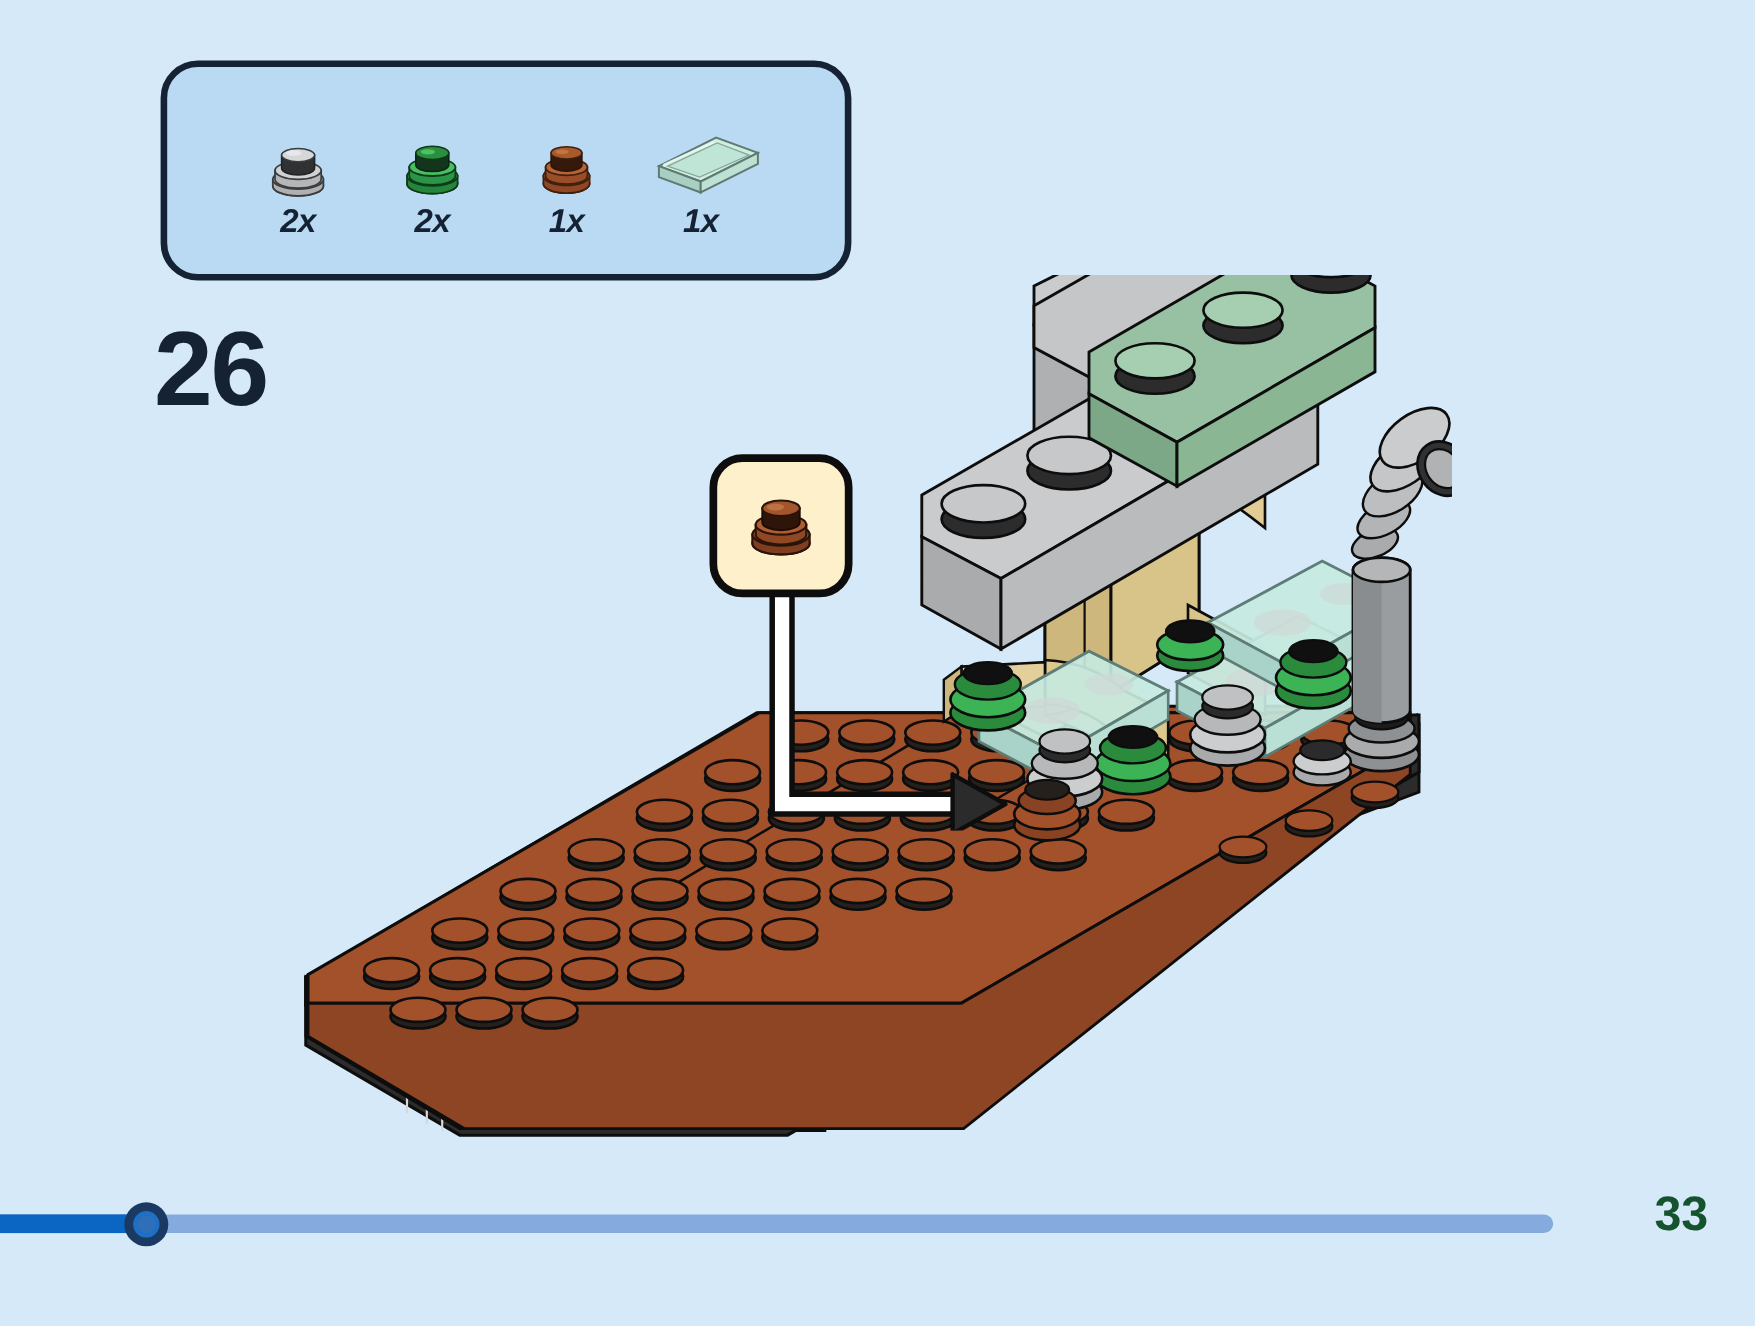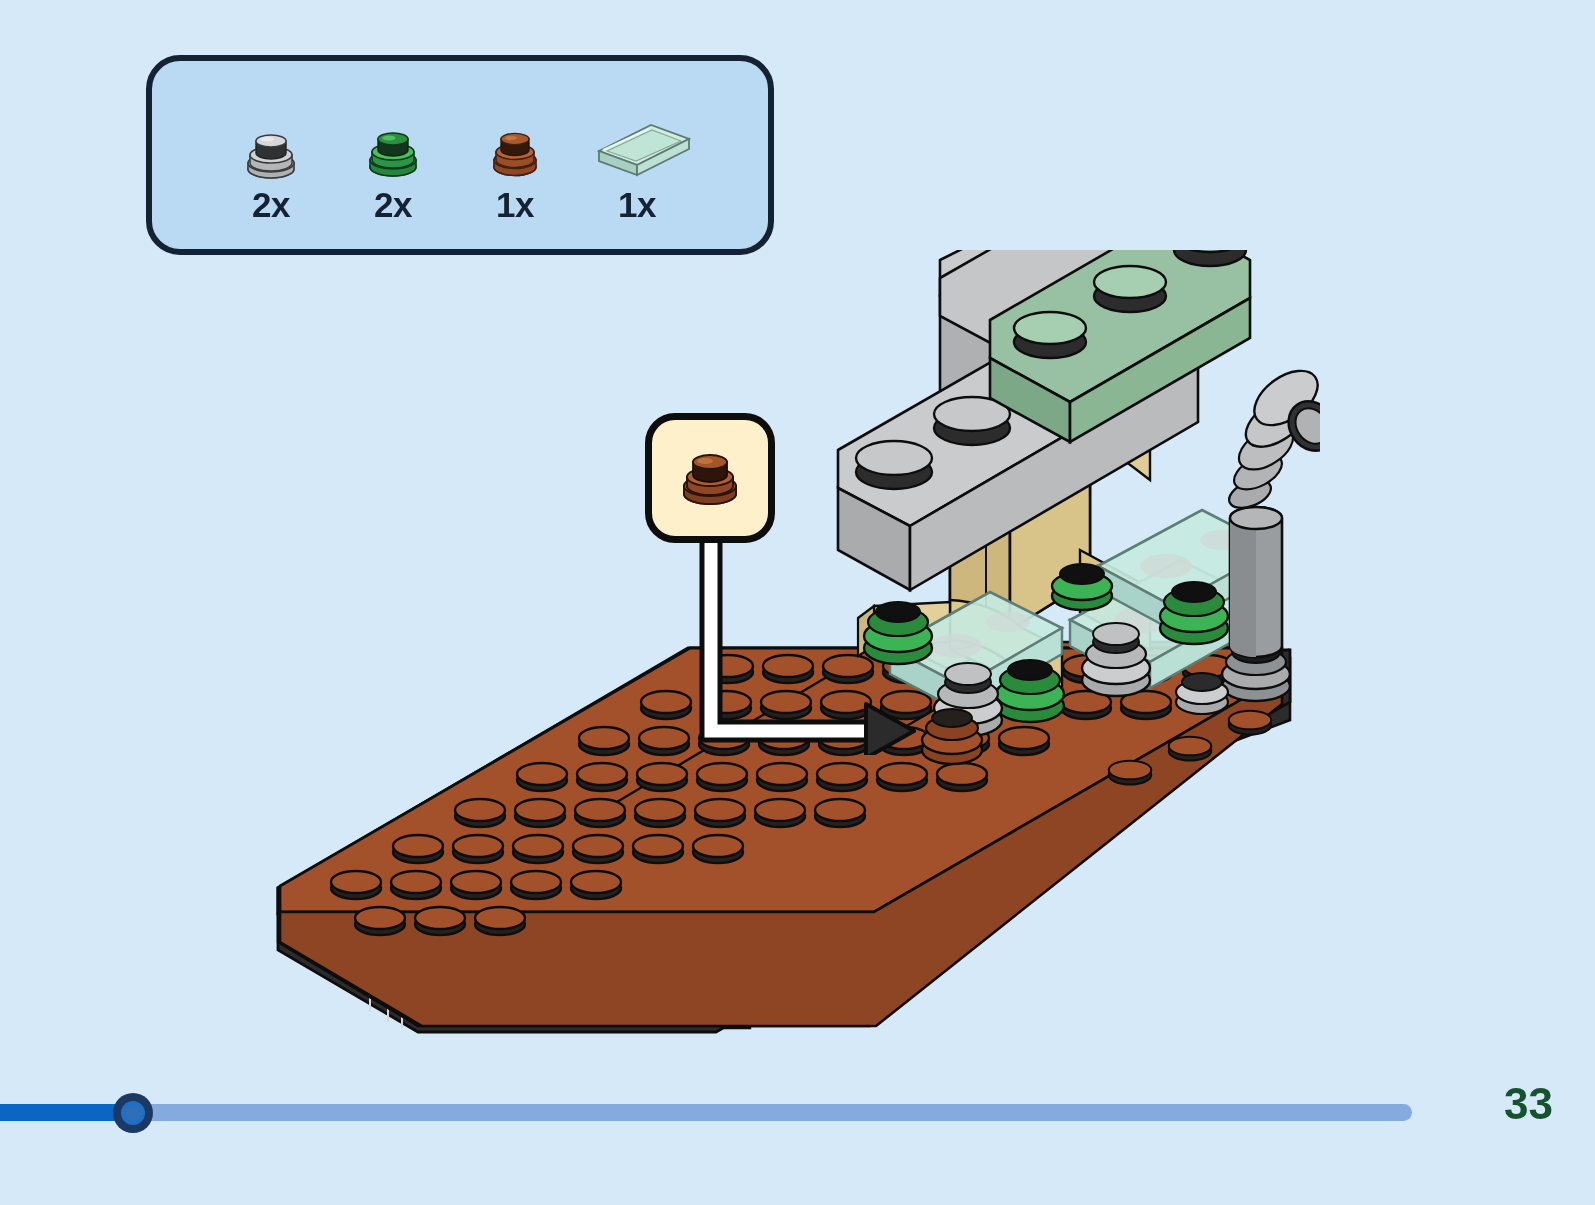--- a/index.html
+++ b/index.html
@@ -50,25 +50,26 @@
     align-items: center;
   }
   .part-art {
     height: 64px;
     display: flex;
     align-items: flex-end;
     justify-content: center;
   }
   .part-qty {
     margin-top: 6px;
-    font-size: 35px;
+    font-size: 30px;
     font-weight: bold;
     color: #152233;
     letter-spacing: -0.5px;
     line-height: 1;
+    font-style: italic;
   }
 
   
   .step-number {
     position: absolute;
     left: 140px;
     top: 288px;
     font-size: 96px;
     font-weight: bold;
     color: #152233;
@@ -228,20 +229,21 @@
             <path d="M60 48 L60 58 L112 32 L112 22 Z" fill="#bde1d4" stroke="#5e7a72" stroke-width="1.8"></path>
             <path d="M26 33 L72 12" stroke="#eaf7f1" stroke-width="2" opacity="0.9"></path>
           </svg>
         </div>
         <div class="part-qty">1x</div>
       </div>
 
     </div>
   </div>
 
+  <div class="step-number">26</div>
 
   <div class="build-art">
     <svg width="1070" height="810" viewBox="0 0 1070 810">
 
       <defs>
         <g id="stud-brown">
           <ellipse cx="0" cy="6" rx="25" ry="11" fill="#26201c" stroke="#0d0d0d" stroke-width="2.4"></ellipse>
           <ellipse cx="0" cy="0" rx="25" ry="11" fill="#a3512a" stroke="#0d0d0d" stroke-width="2.4"></ellipse>
         </g>
         <g id="stud-black-out">

